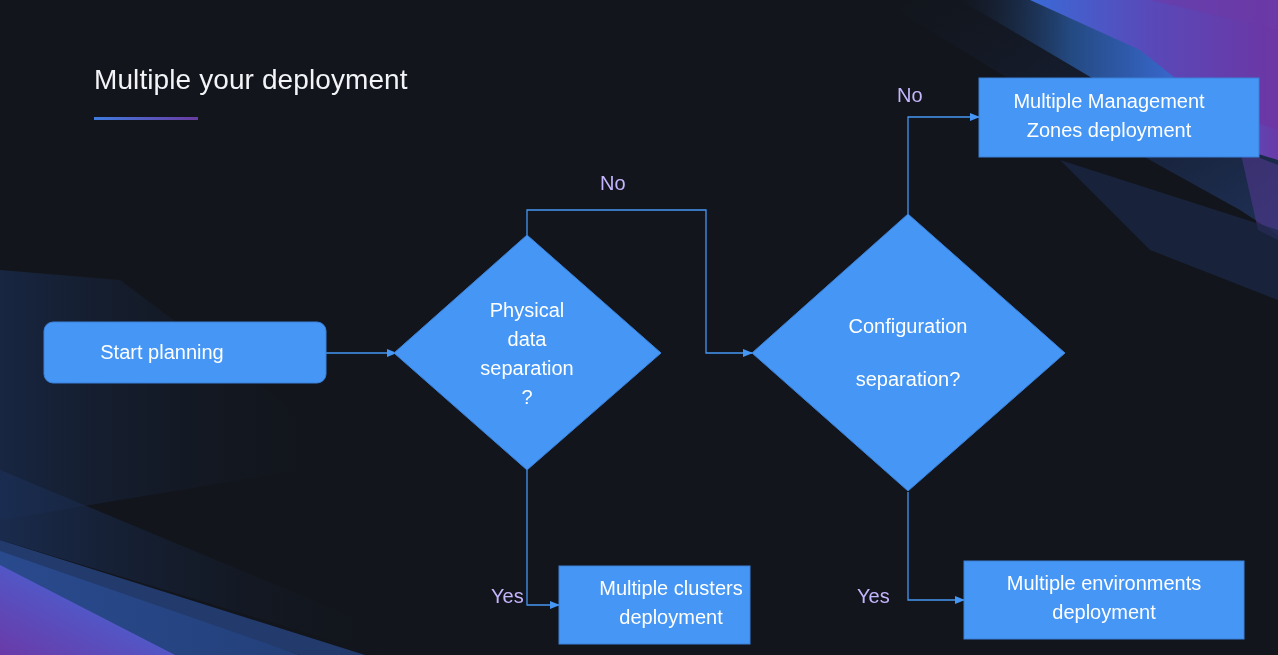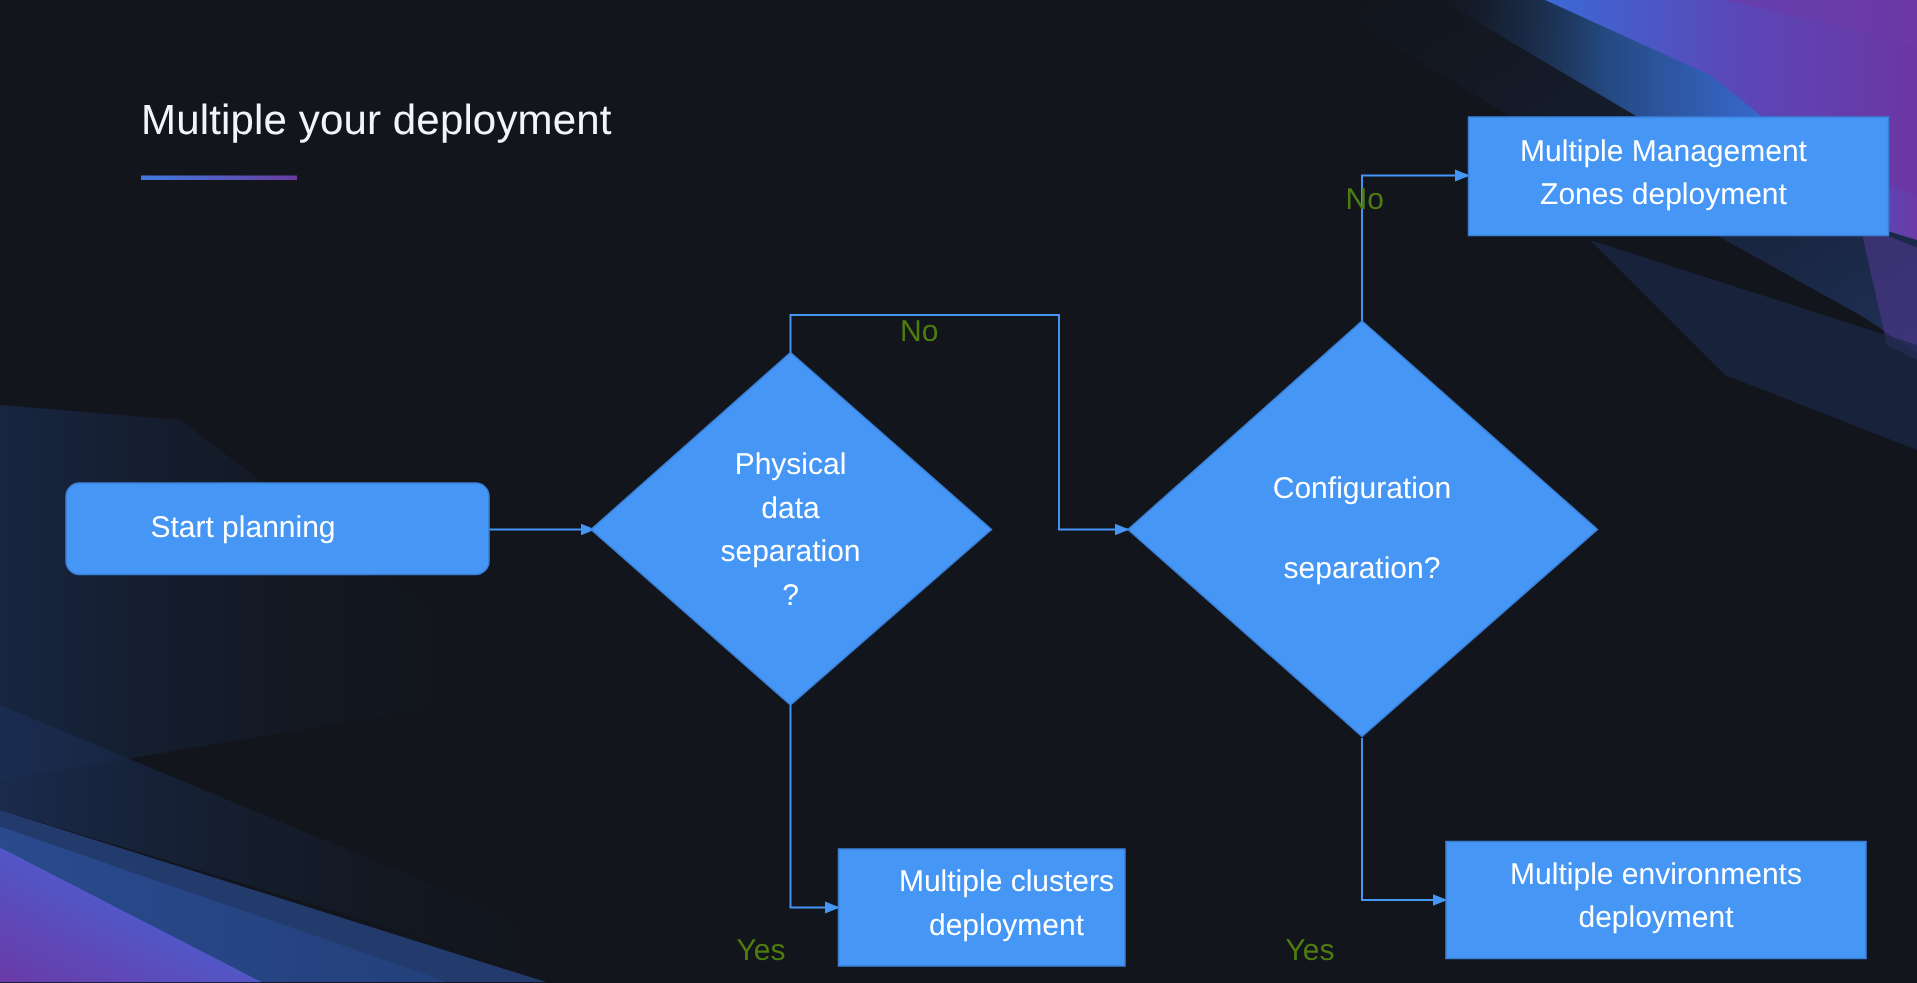--- a/index.html
+++ b/index.html
@@ -53,24 +53,23 @@
       text-align: center;
       line-height: 29px;
       display: flex;
       align-items: center;
       justify-content: center;
       pointer-events: none;
     }
     .node-text span { display: block; }
     .edge-label {
       position: absolute;
-      color: #4d7c0f;
+      color: #c4b5fd;
       font-size: 20px;
       white-space: nowrap;
-      margin-top: 38px;
     }
   </style>
 </head>
 <body>
 
 <div class="slide">
 
   <svg class="bg-svg" viewBox="0 0 1278 655">
     <defs>
       <linearGradient id="tr1" x1="0" y1="0" x2="1" y2="0">

